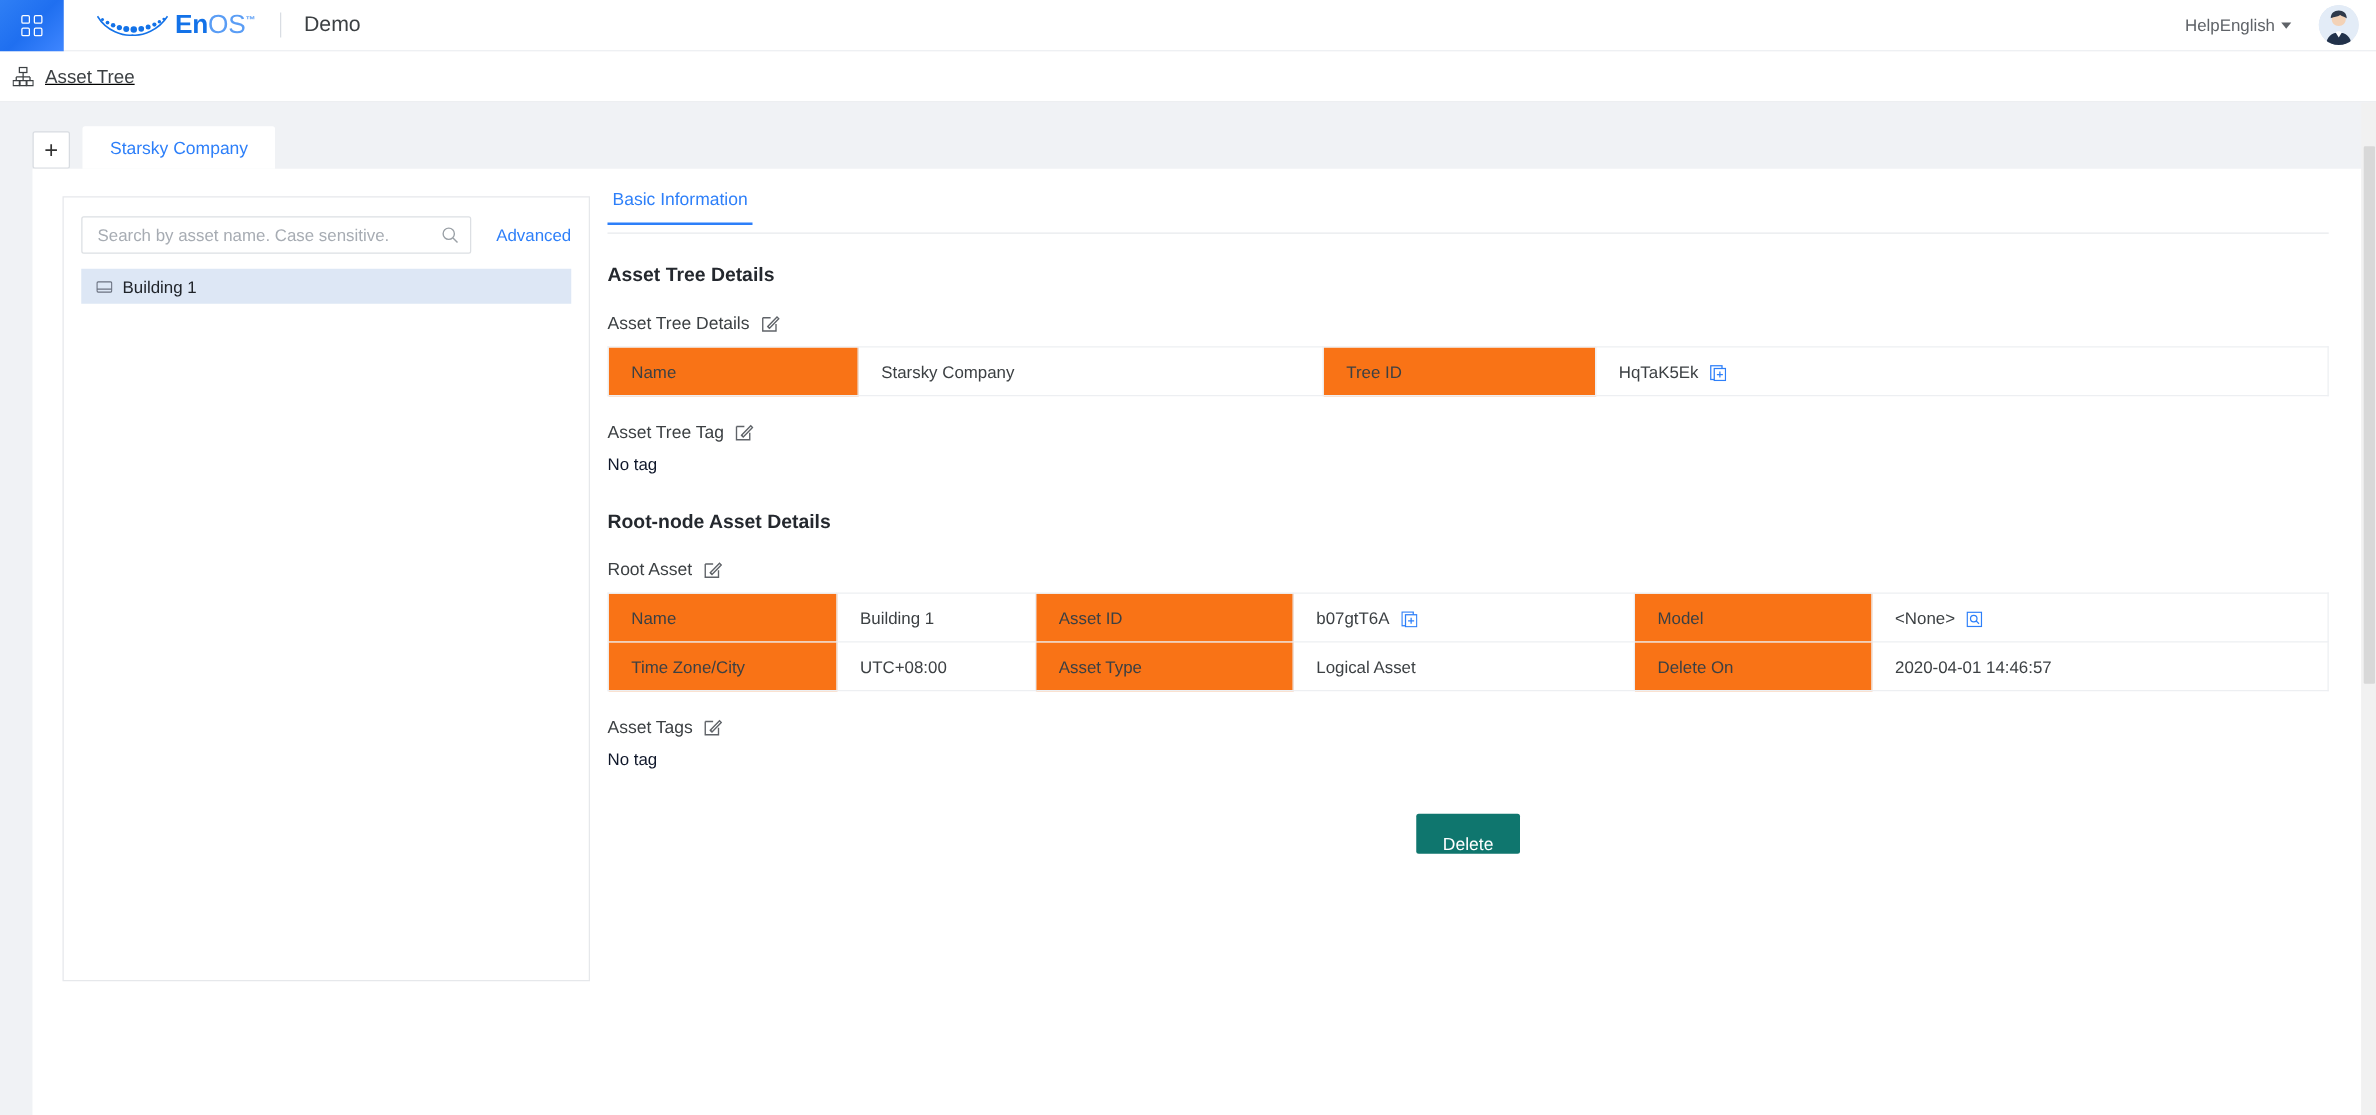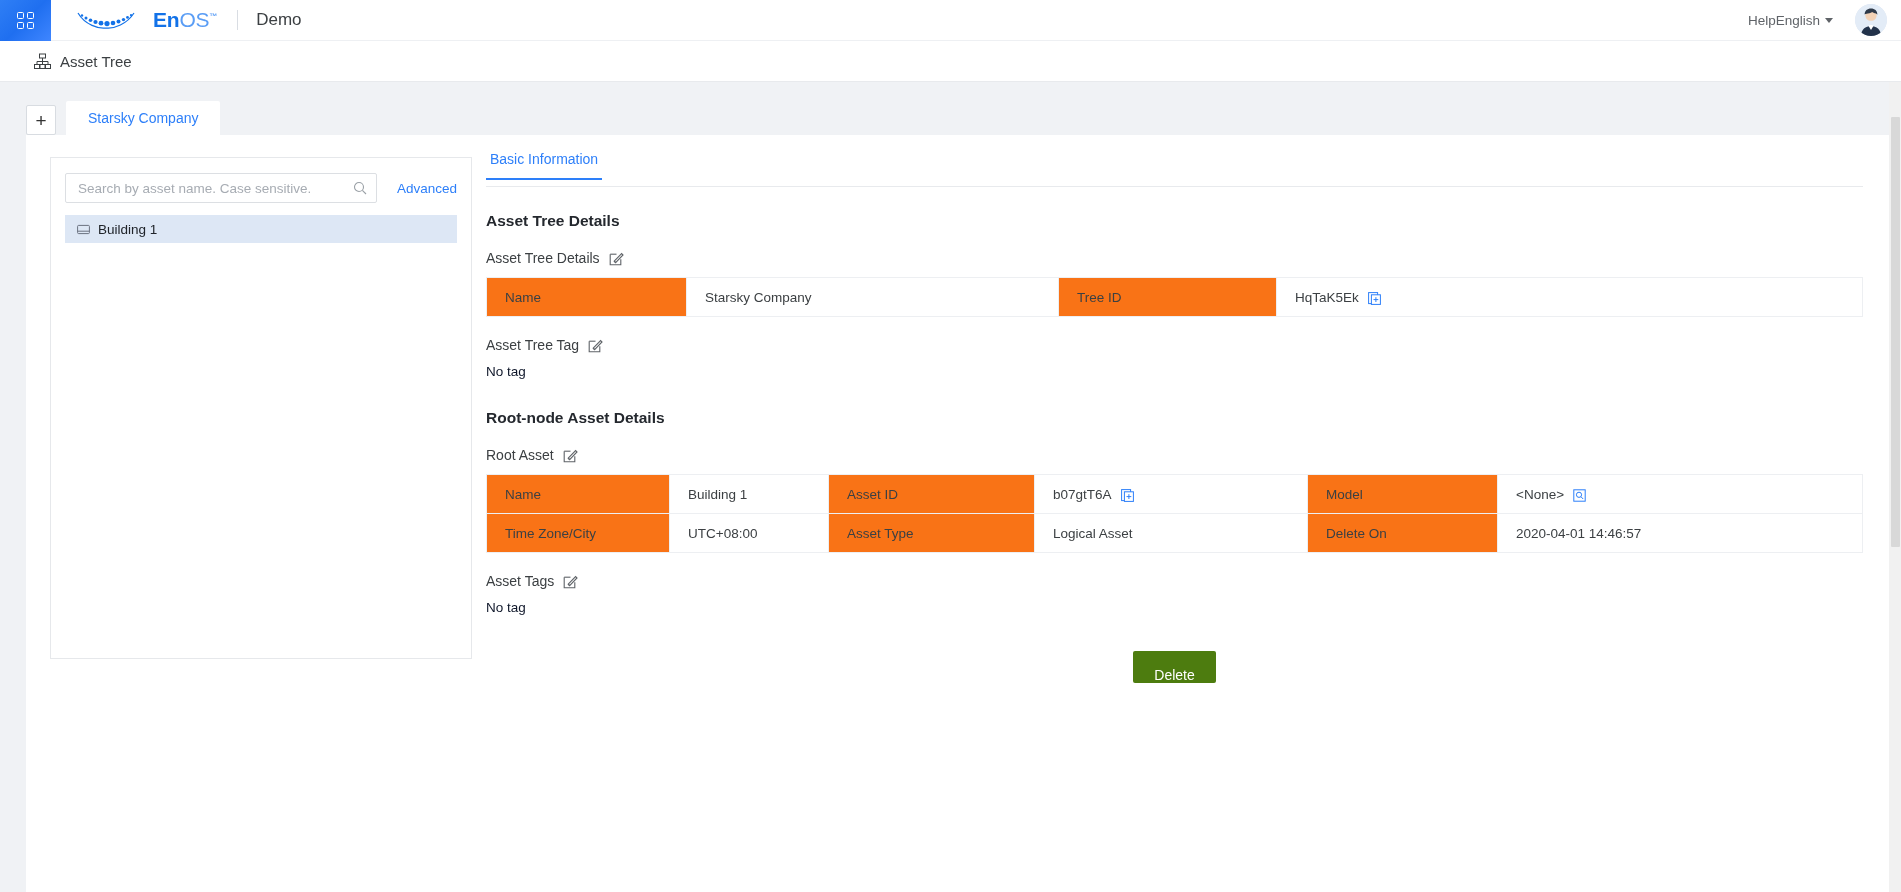--- a/index.html
+++ b/index.html
@@ -26,43 +26,44 @@
     display: flex; align-items: center; justify-content: center;
     flex: 0 0 51px;
     cursor: pointer;
   }
   .grid-glyph { display: grid; grid-template-columns: 7px 7px; grid-template-rows: 7px 7px; gap: 3px; }
   .grid-glyph i { display: block; width: 7px; height: 7px; border: 1.6px solid #fff; border-radius: 1.5px; }
 
   .brand { display: flex; align-items: center; margin-left: 26px; }
   .brand-swoosh { width: 58px; height: 18px; margin-right: 5px; }
   .brand-text { font-size: 21px; font-weight: bold; letter-spacing: -0.2px; }
-  .brand-en { color: #1372e8; margin-left: 13px; }
+  .brand-en { color: #1372e8; }
   .brand-os { color: #5a9df5; font-weight: normal; }
   .brand-tm { font-size: 8px; color: #5a9df5; vertical-align: super; }
 
   .brand-divider { width: 1px; height: 20px; background: #d9dde3; margin: 0 18px 0 20px; }
   .app-label { font-size: 17px; color: #3c4043; }
 
   .topbar-right { margin-left: auto; display: flex; align-items: center; padding-right: 14px; }
   .help-link { font-size: 13.5px; color: #5f6368; cursor: pointer; }
   .lang { font-size: 13.5px; color: #5f6368; margin-right: 22px; cursor: pointer; display: flex; align-items: center; gap: 5px;}
   .caret { width: 0; height: 0; border-left: 4px solid transparent; border-right: 4px solid transparent; border-top: 5px solid #5f6368; }
   .avatar {
     width: 32px; height: 32px; border-radius: 50%;
     background: #dfe7f2; overflow: hidden; cursor: pointer;
     display:block;
   }
 
   
   .crumbbar {
     height: 41px; background: #fff;
     display: flex; align-items: center;
-    padding-left: 34px;
+    padding-left: 10px;
     border-bottom: 1px solid #e8eaed;
+    text-decoration: underline;
   }
   .crumb-icon { width: 17px; height: 17px; margin-right: 9px; }
   .crumb-text { font-size: 15px; color: #3c4043; }
 
   
   .content { height: 810px; background: #f0f2f5; padding: 19px 0 0 26px; position: relative; }
 
   
   .tabstrip { display: flex; align-items: flex-end; height: 34px; }
   .add-tab {
@@ -86,21 +87,21 @@
     height: 757px;
     margin-right: 12px;
     display: flex;
     position: relative;
   }
 
   
   .tree-col { width: 446px; flex: 0 0 446px; padding: 22px 0 0 24px; }
   .tree-card {
     border: 1px solid #e6e8eb;
-    height: 502px;
+    height: 628px;
     padding: 15px 14px 0 14px;
   }
   .search-row { display: flex; align-items: center; }
   .search-box {
     flex: 1 1 auto;
     height: 30px;
     border: 1px solid #dcdfe3;
     border-radius: 2px;
     display: flex; align-items: center;
     padding: 0 9px 0 10px;
@@ -152,21 +153,21 @@
   table.kv td.v { background: #ffffff; }
   .cell-inline { display: flex; align-items: flex-end; gap: 9px; }
   .copy-icon { width: 13px; height: 13px; cursor: pointer; display:block;}
   .view-icon { width: 13px; height: 13px; cursor: pointer; display:block;}
 
   .tbl1 { margin-top: 0; }
   .tbl2 { margin-top: 0; }
 
   .footer-actions { display: flex; justify-content: center; margin-top: 36px; }
   .btn-delete {
-    background: #4d7c0f; color: #fff; border: none;
+    background: #0f766e; color: #fff; border: none;
     font-size: 14px; font-family: "Liberation Sans", sans-serif;
     padding: 16px 21px; height: 31px; border-radius: 2px; cursor: pointer;
   }
   .scrollthumb {
     position: absolute; top: 35px; right: 1px; width: 9px; height: 430px;
     background: #d8d8d8; border-radius: 1px;
   }
   .page-scrolltrack{
     position:absolute; top:0; right:0; width:12px; height:892px; background:#f1f1f1;
   }

